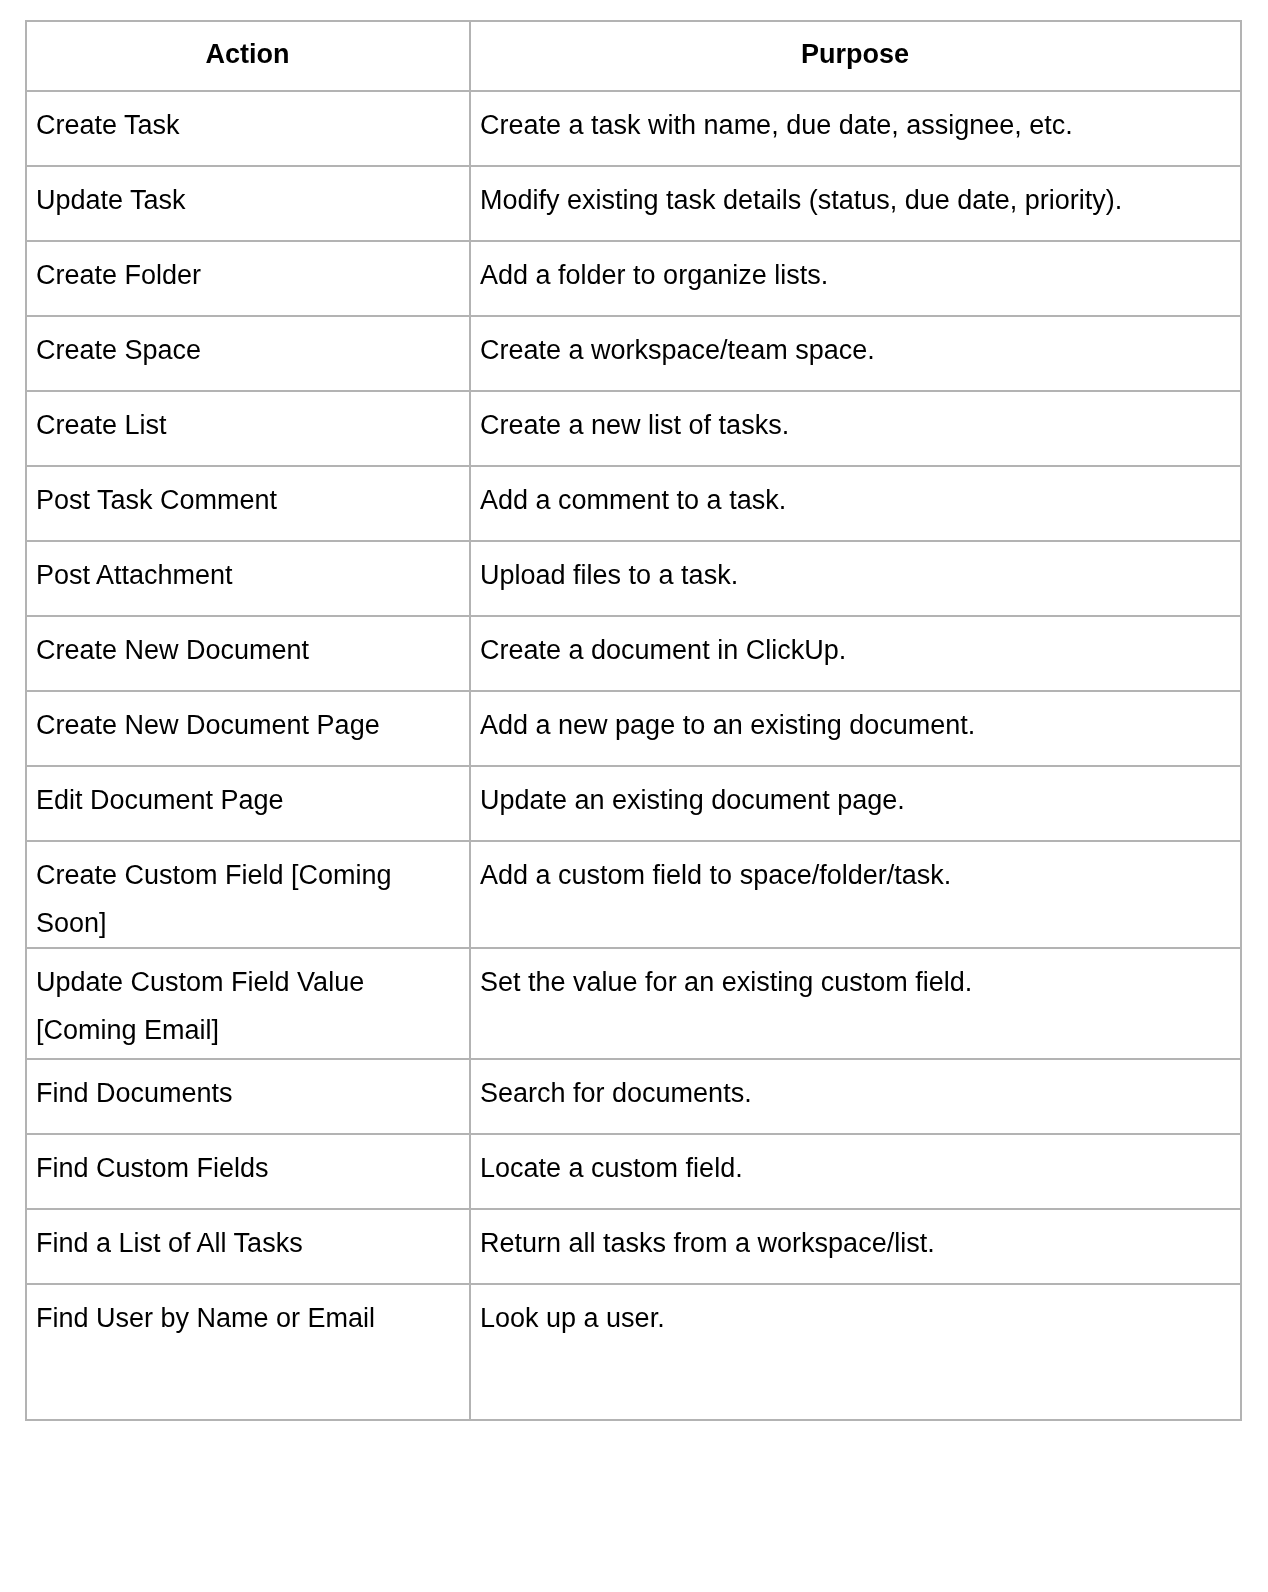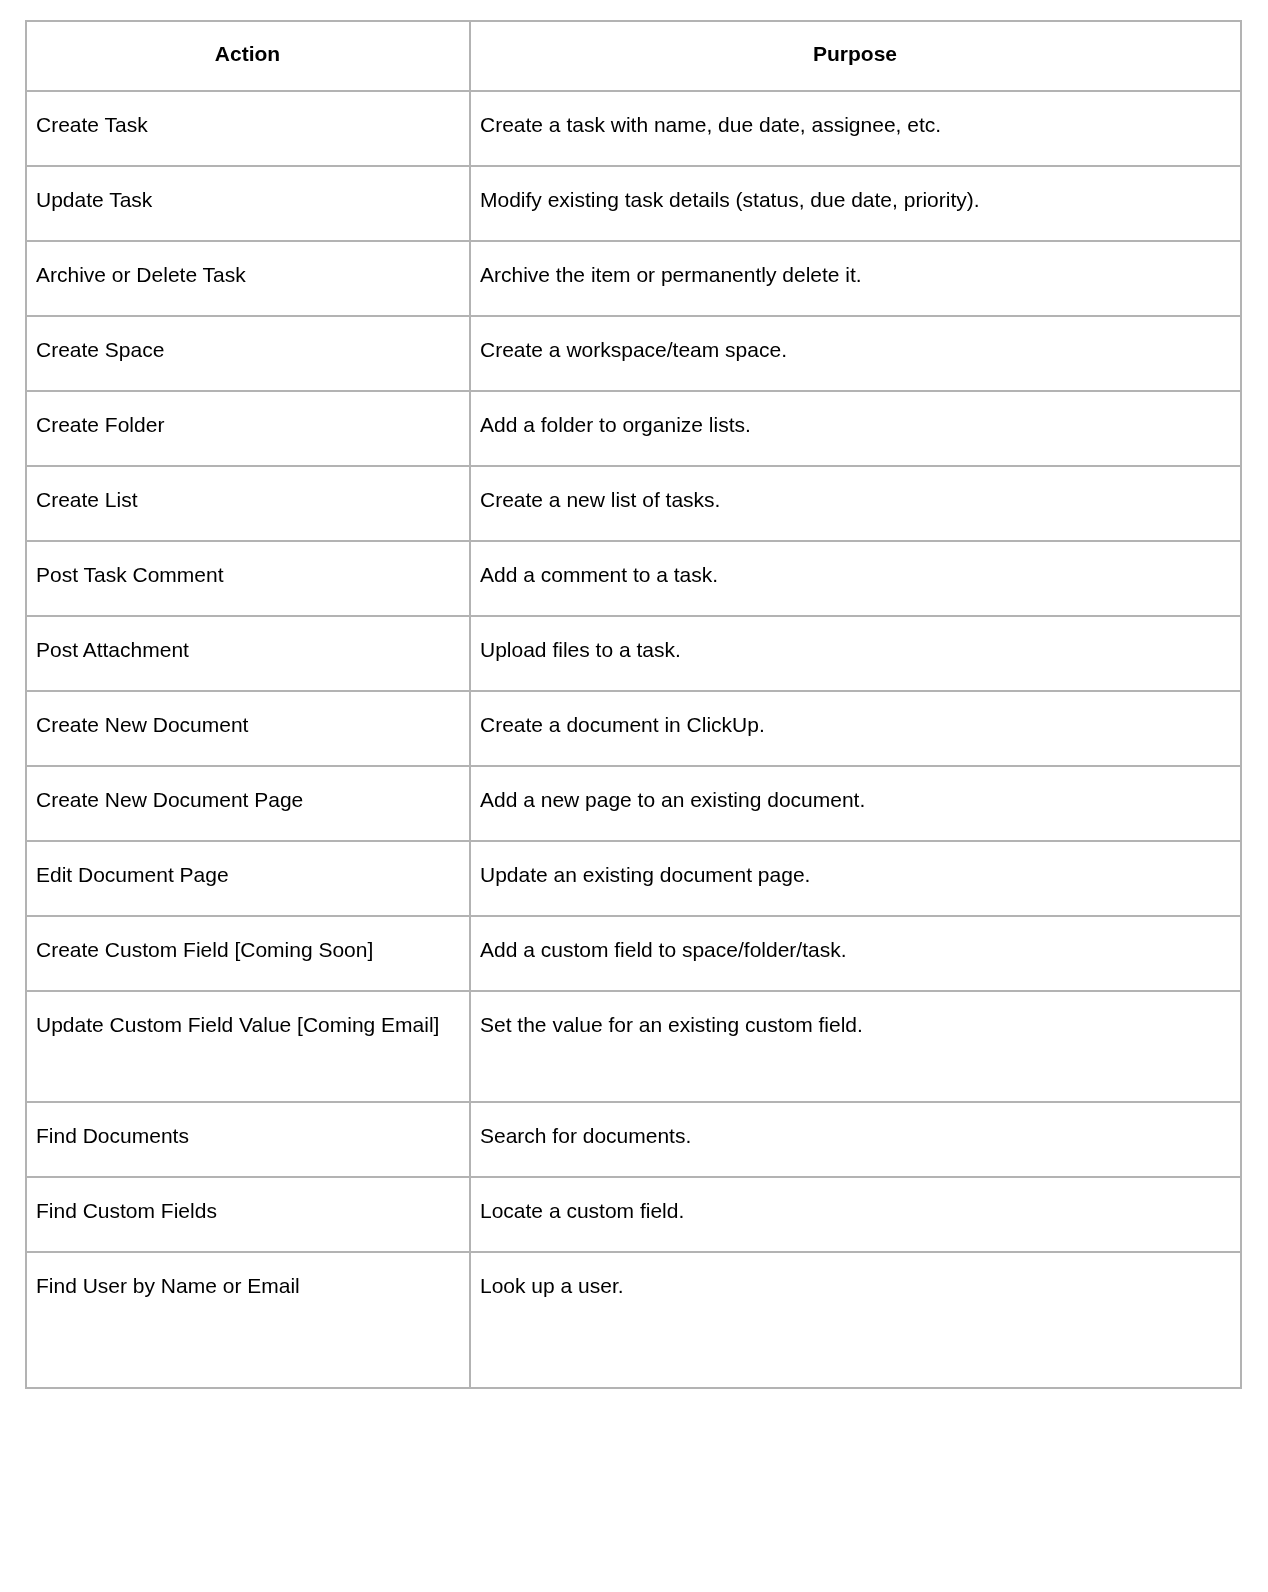--- a/index.html
+++ b/index.html
@@ -32,21 +32,21 @@
   }
 
   table.actions-table col.col-action { width: 444px; }
   table.actions-table col.col-purpose { width: 771px; }
 
   table.actions-table th,
   table.actions-table td {
     border: 2px solid #b3b3b3;
     vertical-align: top;
     padding: 9px 10px 0 9px;
-    font-size: 21px;
+    font-size: 27px;
     line-height: 48px;
     font-weight: normal;
     text-align: left;
     word-wrap: break-word;
     overflow-wrap: break-word;
     margin-left: 16px;
   }
 
   table.actions-table thead th {
     text-align: center;
@@ -107,44 +107,36 @@
       <tr>
         <td>
             <span class="cell-text">Update Task</span>
           </td>
         <td>
             <span class="cell-text">Modify existing task details (status, due date, priority).</span>
           </td>
       </tr>
       <tr>
         <td>
-            <span class="cell-text">Archive or Delete Task</span>
-          </td>
-        <td>
-            <span class="cell-text">Archive the item or permanently delete it.</span>
+            <span class="cell-text">Create Folder</span>
+          </td>
+        <td>
+            <span class="cell-text">Add a folder to organize lists.</span>
           </td>
       </tr>
       <tr>
         <td>
             <span class="cell-text">Create Space</span>
           </td>
         <td>
             <span class="cell-text">Create a workspace/team space.</span>
           </td>
       </tr>
       <tr>
         <td>
-            <span class="cell-text">Create Folder</span>
-          </td>
-        <td>
-            <span class="cell-text">Add a folder to organize lists.</span>
-          </td>
-      </tr>
-      <tr>
-        <td>
             <span class="cell-text">Create List</span>
           </td>
         <td>
             <span class="cell-text">Create a new list of tasks.</span>
           </td>
       </tr>
       <tr>
         <td>
             <span class="cell-text">Post Task Comment</span>
           </td>
@@ -207,20 +199,28 @@
         <td>
             <span class="cell-text">Search for documents.</span>
           </td>
       </tr>
       <tr>
         <td>
             <span class="cell-text">Find Custom Fields</span>
           </td>
         <td>
             <span class="cell-text">Locate a custom field.</span>
+          </td>
+      </tr>
+      <tr>
+        <td>
+            <span class="cell-text">Find a List of All Tasks</span>
+          </td>
+        <td>
+            <span class="cell-text">Return all tasks from a workspace/list.</span>
           </td>
       </tr>
       <tr class="last-row">
         <td>
             <span class="cell-text">Find User by Name or Email</span>
           </td>
         <td>
             <span class="cell-text">Look up a user.</span>
           </td>
       </tr>

